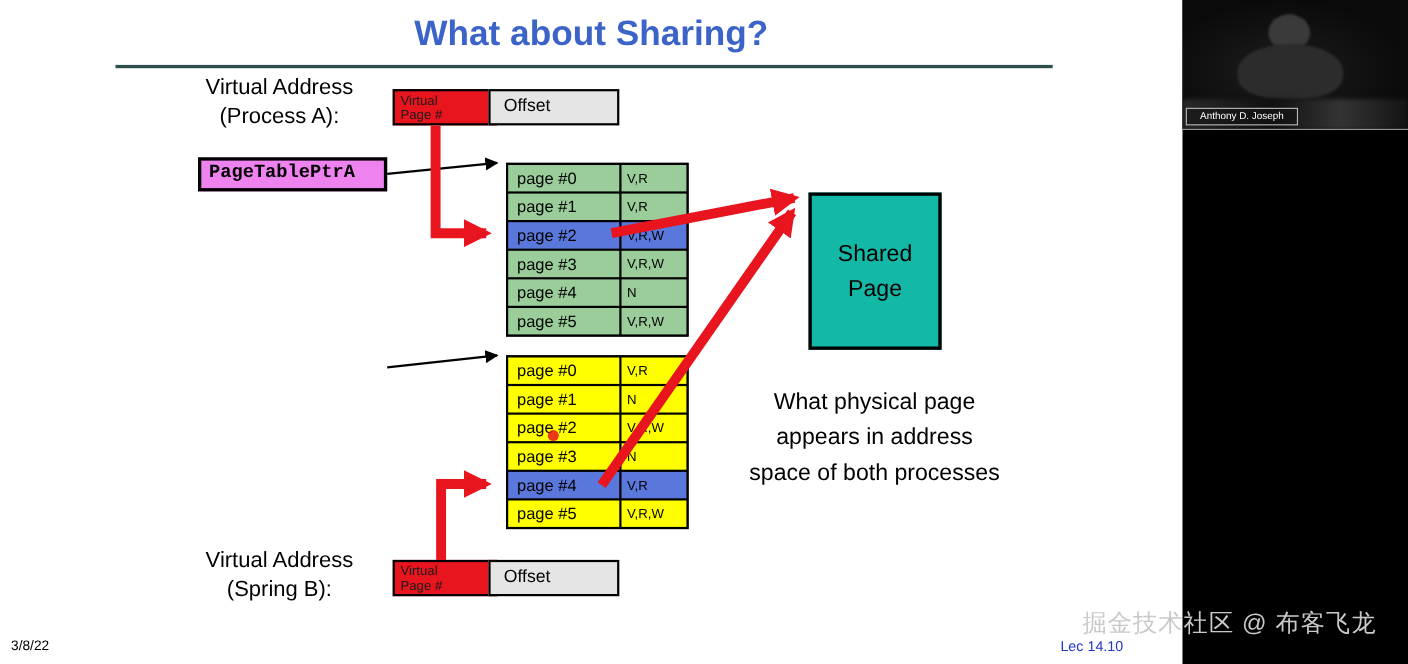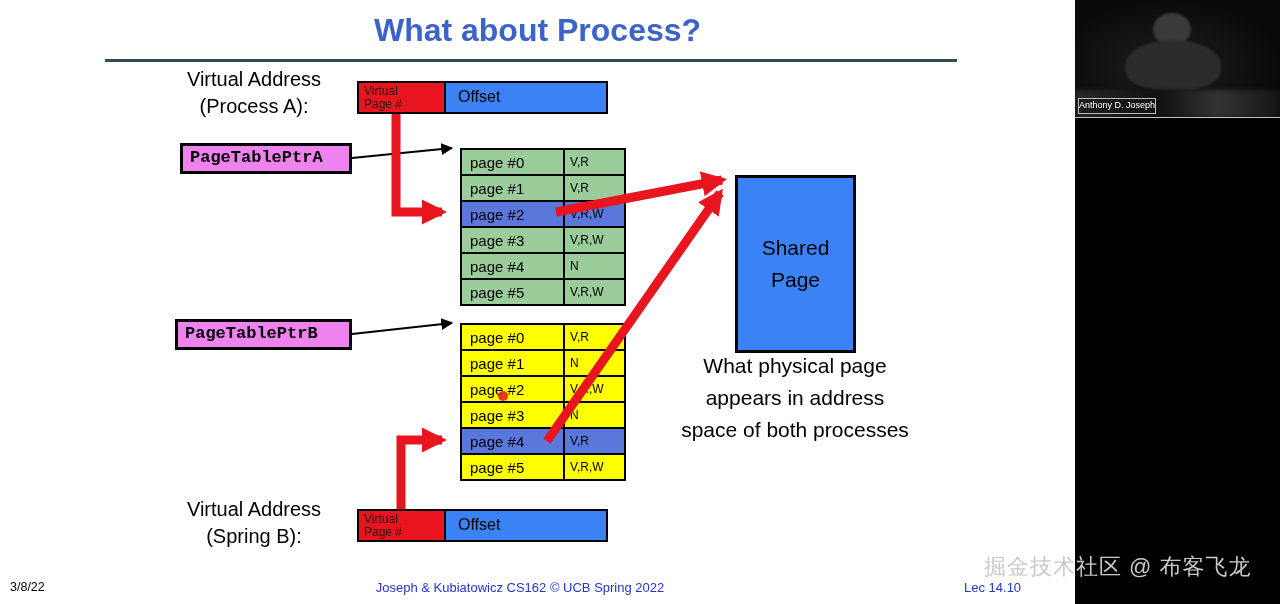--- a/index.html
+++ b/index.html
@@ -12,41 +12,41 @@
   .title-rule{position:absolute;left:105px;top:59px;width:852px;height:3px;background:#2F4F4F;}
 
   .va-label{position:absolute;text-align:center;font-size:20px;line-height:27px;}
   .va-a{left:168px;top:66px;width:172px;}
   .va-b{left:168px;top:496px;width:172px;}
 
   .vpn-box{position:absolute;width:95px;height:33px;background:#E8141E;border:2px solid #000;
     box-sizing:border-box;font-size:12px;line-height:13px;padding:2px 0 0 5px;color:#1a1a1a;}
   .vpn-a{left:357px;top:81px;}
   .vpn-b{left:357px;top:509px;}
-  .offset-box{position:absolute;width:164px;height:33px;background:#3b82f6;border:2px solid #000;
+  .offset-box{position:absolute;width:119px;height:33px;background:#e5e5e5;border:2px solid #000;
     box-sizing:border-box;font-size:16px;line-height:28px;padding-left:12px;}
   .offset-a{left:444px;top:81px;}
   .offset-b{left:444px;top:509px;}
 
   .ptr-box{position:absolute;height:31px;background:#EE82EE;border:3px solid #000;
     box-sizing:border-box;font-weight:700;font-size:17px;line-height:24px;padding-left:7px;font-family:Liberation Mono, monospace;}
   .ptr-a{left:180px;top:143px;width:172px;}
   .ptr-b{left:175px;top:319px;width:177px;}
 
   .ptable{position:absolute;left:460px;width:166px;display:grid;grid-template-columns:101px 1fr;
     gap:2px;background:#000;border:2px solid #000;box-sizing:border-box;}
   .ptable-a{top:148px;}
   .ptable-b{top:323px;}
   .cell{height:24px;display:flex;align-items:center;background:#9ACD9A;}
   .cell.page{font-size:15px;padding-left:8px;}
   .cell.perm{font-size:12px;padding-left:5px;}
   .ptable-b .cell{background:#FFFF00;}
   .cell.hl{background:#5A78DC !important;}
 
-  .shared{position:absolute;left:735px;top:175px;width:121px;height:178px;background:#3b82f6;
+  .shared{position:absolute;left:735px;top:175px;width:121px;height:143px;background:#14b8a6;
     border:3px solid #000;box-sizing:border-box;display:flex;flex-direction:column;
     align-items:center;justify-content:center;font-size:21px;line-height:32px;}
 
   .annotation{position:absolute;left:645px;top:350px;width:300px;text-align:center;
     font-size:21px;line-height:32px;}
 
   .footer-date{position:absolute;left:10px;top:580px;font-size:12.5px;}
   .footer-credit{position:absolute;left:0;top:580px;width:1040px;text-align:center;
     font-size:13px;color:#2236C8;}
   .footer-lec{position:absolute;left:964px;top:580px;font-size:13px;color:#2236C8;}
@@ -57,47 +57,46 @@
   .panel{position:absolute;left:1075px;top:0;width:205px;height:604px;background:#000;}
   .webcam{position:absolute;left:0;top:0;width:100%;height:117px;overflow:hidden;
     background:radial-gradient(ellipse at 45% 55%, #1d1d1d 0%, #0a0a0a 72%);
     border-bottom:1px solid rgba(255,255,255,0.75);}
   .head{position:absolute;left:78px;top:13px;width:38px;height:33px;border-radius:50%;
     background:#3a3a3a;filter:blur(1px);}
   .torso{position:absolute;left:50px;top:40px;width:96px;height:50px;
     border-radius:50% 50% 40% 40%;background:#2c2c2c;filter:blur(1px);}
   .desk{position:absolute;left:0;top:90px;width:100%;height:28px;
     background:linear-gradient(90deg,#2a2a2a,#101010 40%,#343434 70%,#141414);filter:blur(2px);}
-  .caption{position:absolute;left:3px;top:98px;padding:0 0;height:14px;line-height:13px;
+  .caption{position:absolute;left:3px;top:98px;padding:0 12px;height:14px;line-height:13px;
     font-size:9px;color:#fff;border:1px solid #bbb;background:rgba(20,20,20,0.6);white-space:nowrap;}
 
   .watermark{position:absolute;left:984px;top:552px;font-size:22px;color:#C9C9C9;
     letter-spacing:1px;white-space:nowrap;}
 </style>
 </head>
 <body>
 
 <div class="stage">
 
-  <div class="slide-title">What about Process?</div>
+  <div class="slide-title">What about Sharing?</div>
   <div class="title-rule"></div>
 
   <div class="va-label va-a">
     <div>Virtual Address</div>
     <div>(Process A):</div>
   </div>
 
   <div class="vpn-box vpn-a">
     <div>Virtual</div>
     <div>Page #</div>
   </div>
   <div class="offset-box offset-a">Offset</div>
 
   <div class="ptr-box ptr-a">PageTablePtrA</div>
-  <div class="ptr-box ptr-b">PageTablePtrB</div>
 
   <div class="ptable ptable-a">
     <div class="cell page">page #0</div>
     <div class="cell perm">V,R</div>
     <div class="cell page">page #1</div>
     <div class="cell perm">V,R</div>
     <div class="cell page hl">page #2</div>
     <div class="cell perm hl">V,R,W</div>
     <div class="cell page">page #3</div>
     <div class="cell perm">V,R,W</div>
@@ -138,21 +137,20 @@
     <div>(Spring B):</div>
   </div>
 
   <div class="vpn-box vpn-b">
     <div>Virtual</div>
     <div>Page #</div>
   </div>
   <div class="offset-box offset-b">Offset</div>
 
   <div class="footer-date">3/8/22</div>
-  <div class="footer-credit">Joseph &amp; Kubiatowicz CS162 © UCB Spring 2022</div>
   <div class="footer-lec">Lec 14.10</div>
 
   <svg class="arrows" width="1075" height="604" viewBox="0 0 1075 604">
     <defs>
       <marker id="ab" viewBox="0 0 10 10" refX="9" refY="5" markerWidth="6" markerHeight="6" orient="auto-start-reverse">
         <path d="M0,0 L10,5 L0,10 z" fill="#000"></path>
       </marker>
       <marker id="ar" viewBox="0 0 10 10" refX="8" refY="5" markerWidth="2.8" markerHeight="2.8" orient="auto-start-reverse">
         <path d="M0,0 L10,5 L0,10 z" fill="#E8141E"></path>
       </marker>

